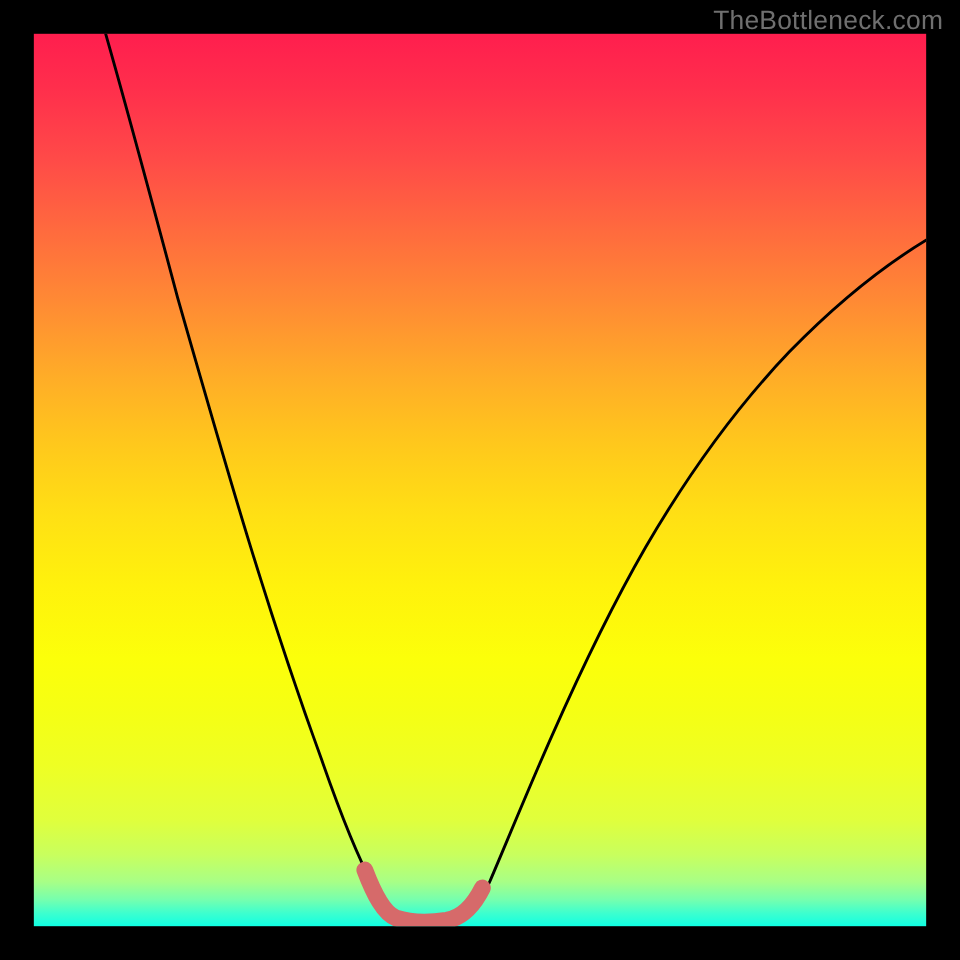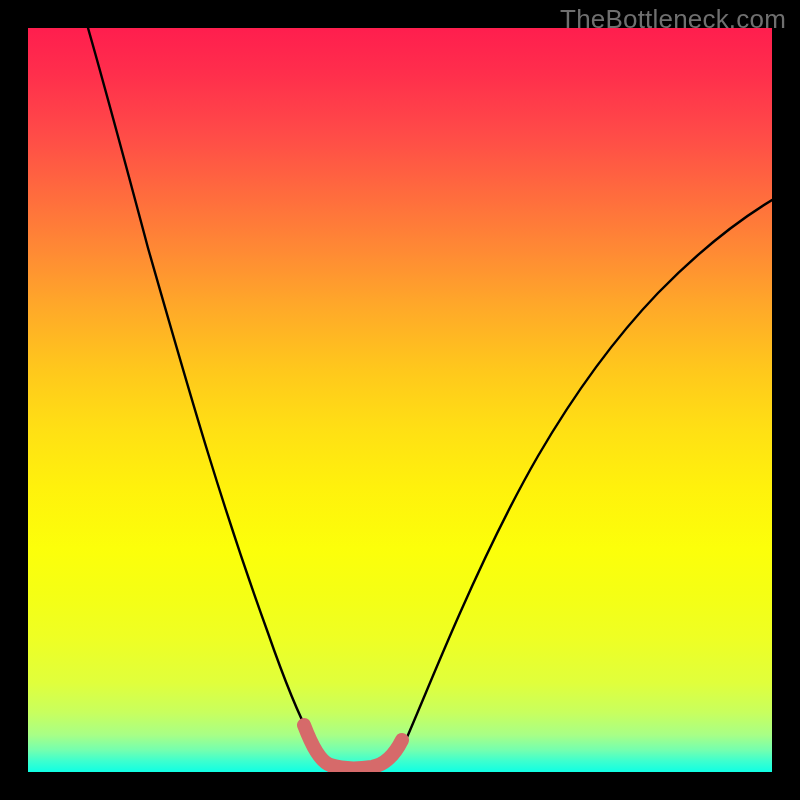--- a/index.html
+++ b/index.html
@@ -59,21 +59,21 @@
     left: 0;
     top: 0;
     width: 744px;
     height: 744px;
   }
   .watermark {
     position: absolute;
     top: 4px;
     right: 14px;
     color: #6f6f6f;
-    font-size: 26px;
+    font-size: 22px;
     letter-spacing: 0.2px;
     font-weight: 500;
   }
 </style>
 </head>
 <body>
 
 <div class="frame">
 
   <div class="plot-area">

